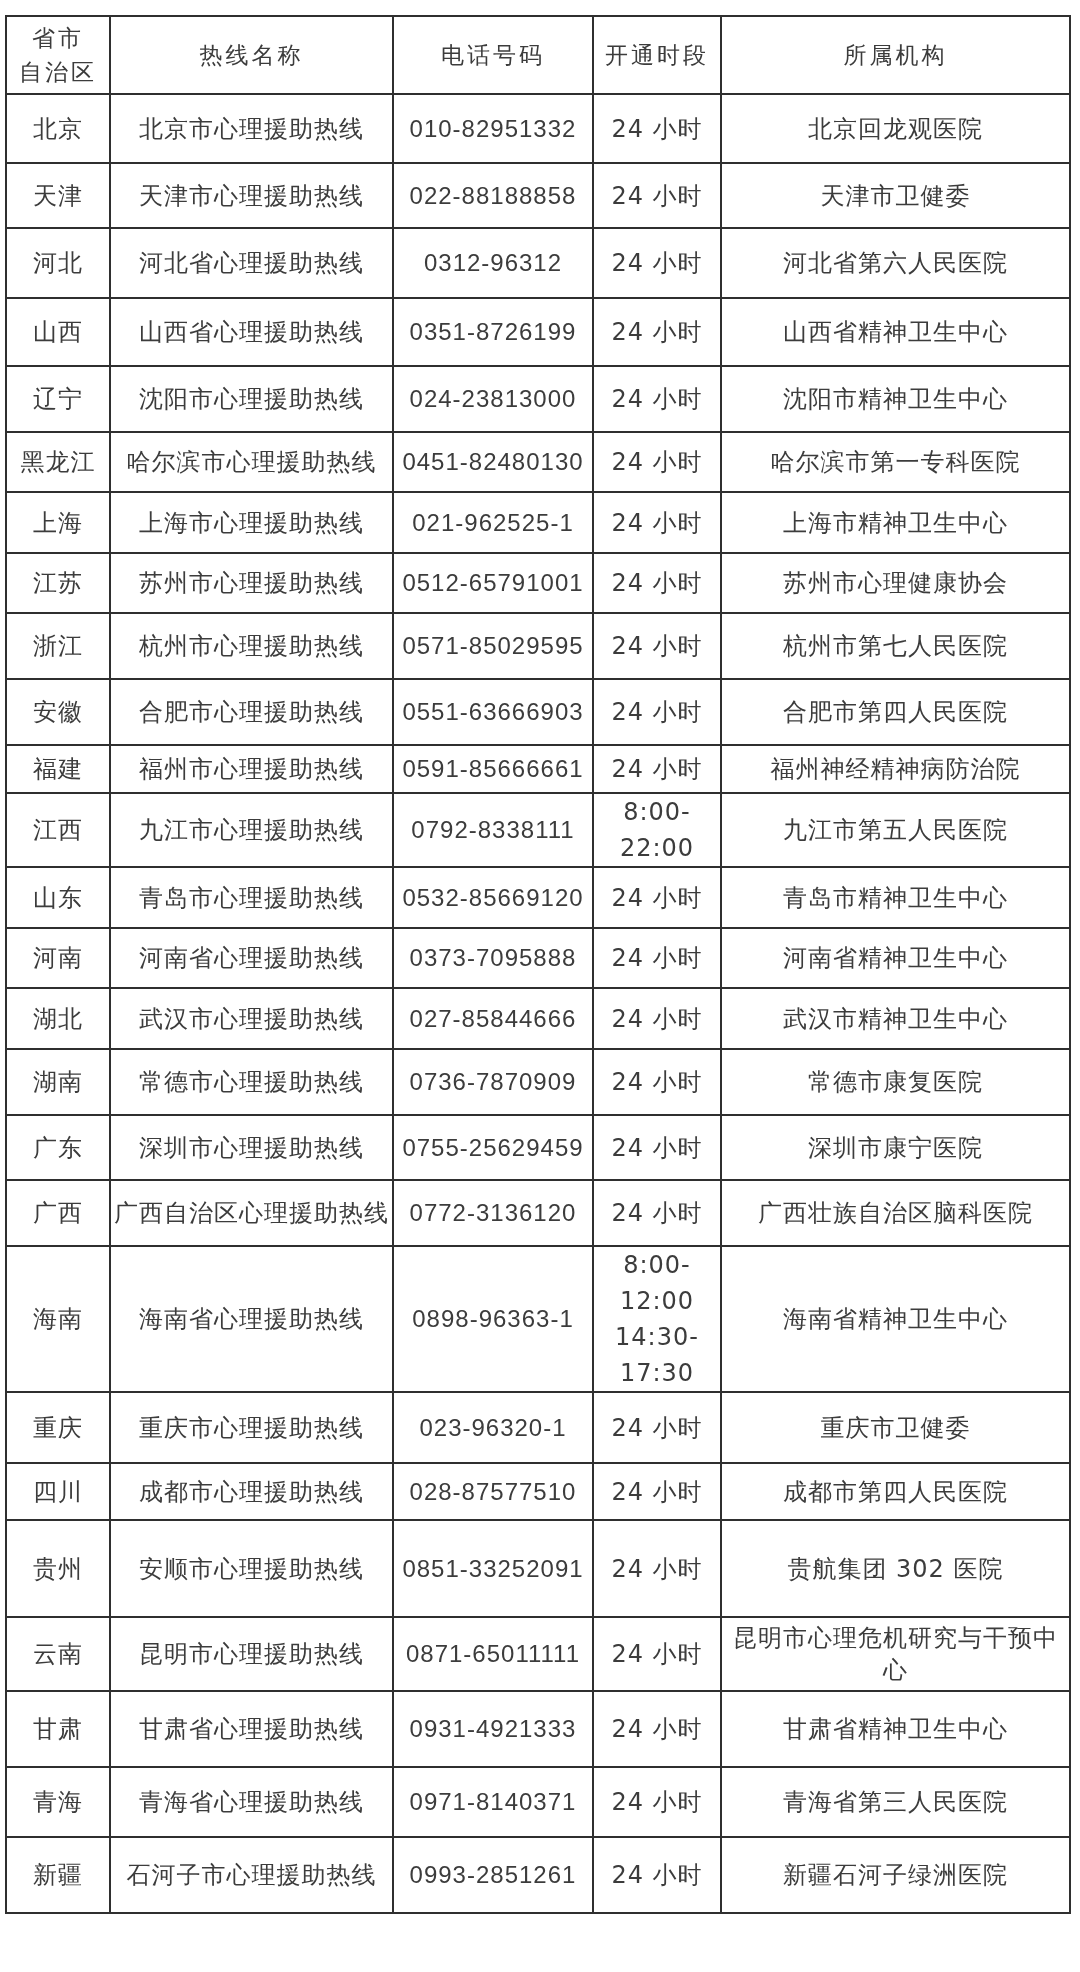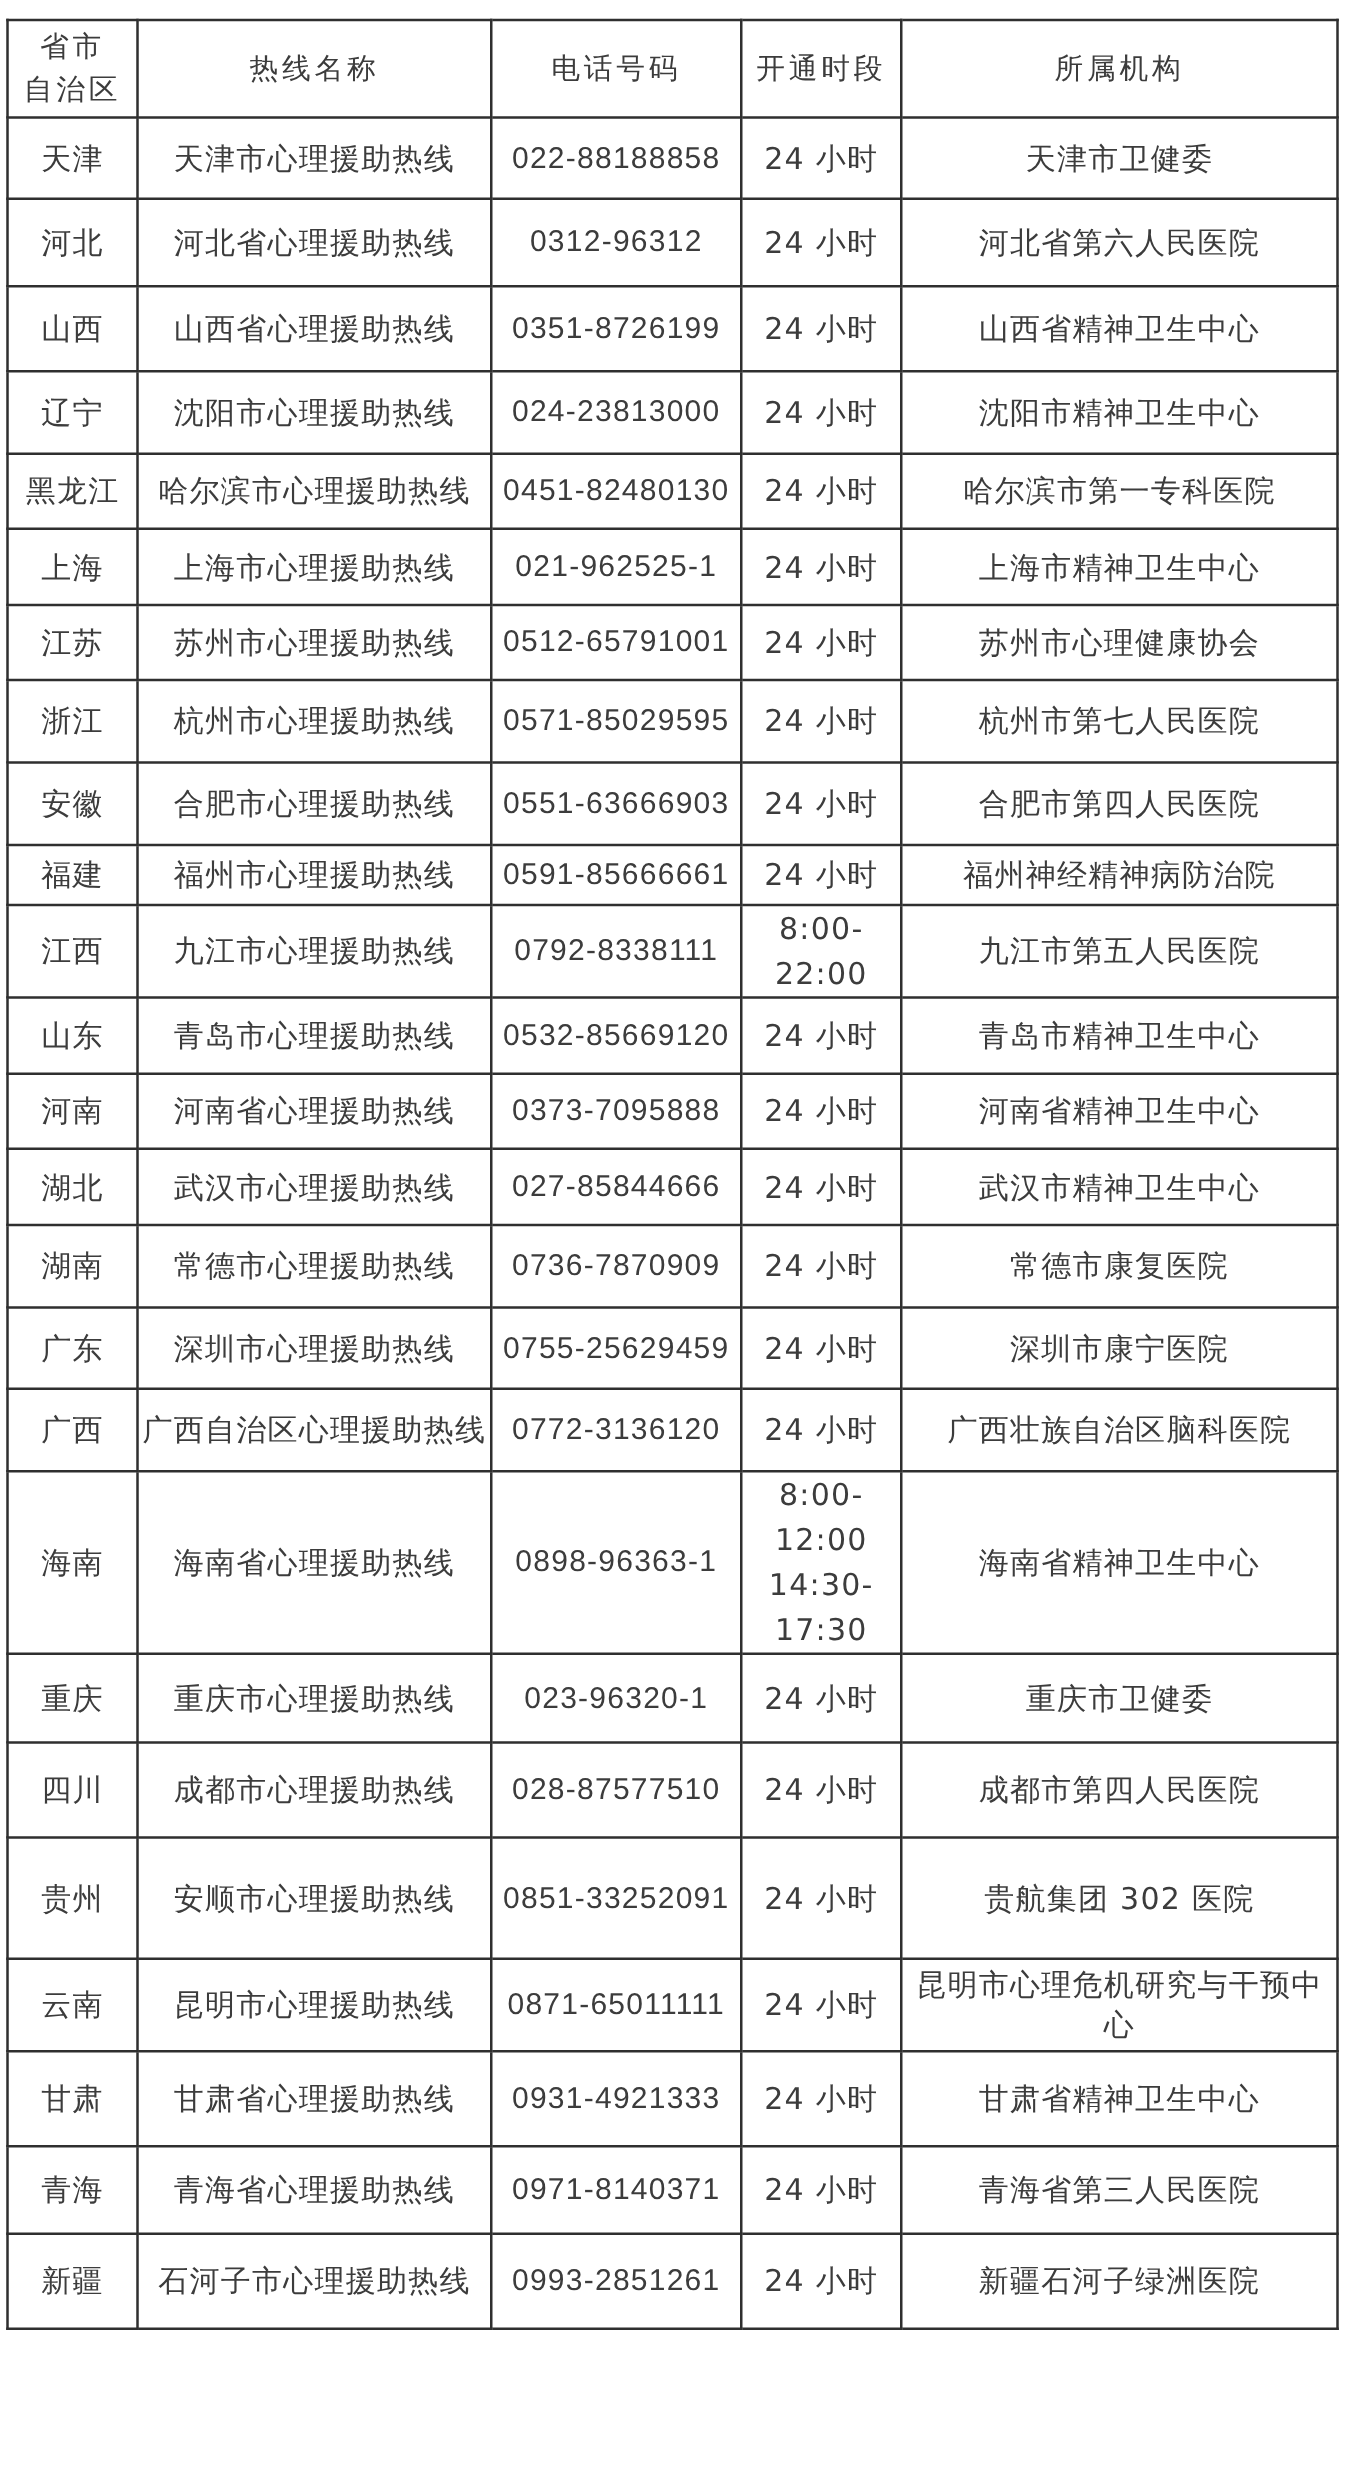--- a/index.html
+++ b/index.html
@@ -39,20 +39,27 @@
         <div>省市</div>
         <div>自治区</div>
       </th>
       <th>热线名称</th>
       <th>电话号码</th>
       <th>开通时段</th>
       <th>所属机构</th>
     </tr>
   </thead>
   <tbody id="tbody">
+      <tr style="height: 69px;">
+        <td class="prov">北京</td>
+        <td class="name">北京市心理援助热线</td>
+        <td class="phone">010-82951332</td>
+        <td class="time">24 小时</td>
+        <td class="org">北京回龙观医院</td>
+      </tr>
       <tr style="height: 65px;">
         <td class="prov">天津</td>
         <td class="name">天津市心理援助热线</td>
         <td class="phone">022-88188858</td>
         <td class="time">24 小时</td>
         <td class="org">天津市卫健委</td>
       </tr>
       <tr style="height: 70px;">
         <td class="prov">河北</td>
         <td class="name">河北省心理援助热线</td>
@@ -175,21 +182,21 @@
         </td>
         <td class="org">海南省精神卫生中心</td>
       </tr>
       <tr style="height: 71px;">
         <td class="prov">重庆</td>
         <td class="name">重庆市心理援助热线</td>
         <td class="phone">023-96320-1</td>
         <td class="time">24 小时</td>
         <td class="org">重庆市卫健委</td>
       </tr>
-      <tr style="height: 76px; padding-left: 44px;">
+      <tr style="height: 57px; padding-left: 44px;">
         <td class="prov">四川</td>
         <td class="name">成都市心理援助热线</td>
         <td class="phone">028-87577510</td>
         <td class="time">24 小时</td>
         <td class="org">成都市第四人民医院</td>
       </tr>
       <tr style="height: 97px;">
         <td class="prov">贵州</td>
         <td class="name">安顺市心理援助热线</td>
         <td class="phone">0851-33252091</td>

